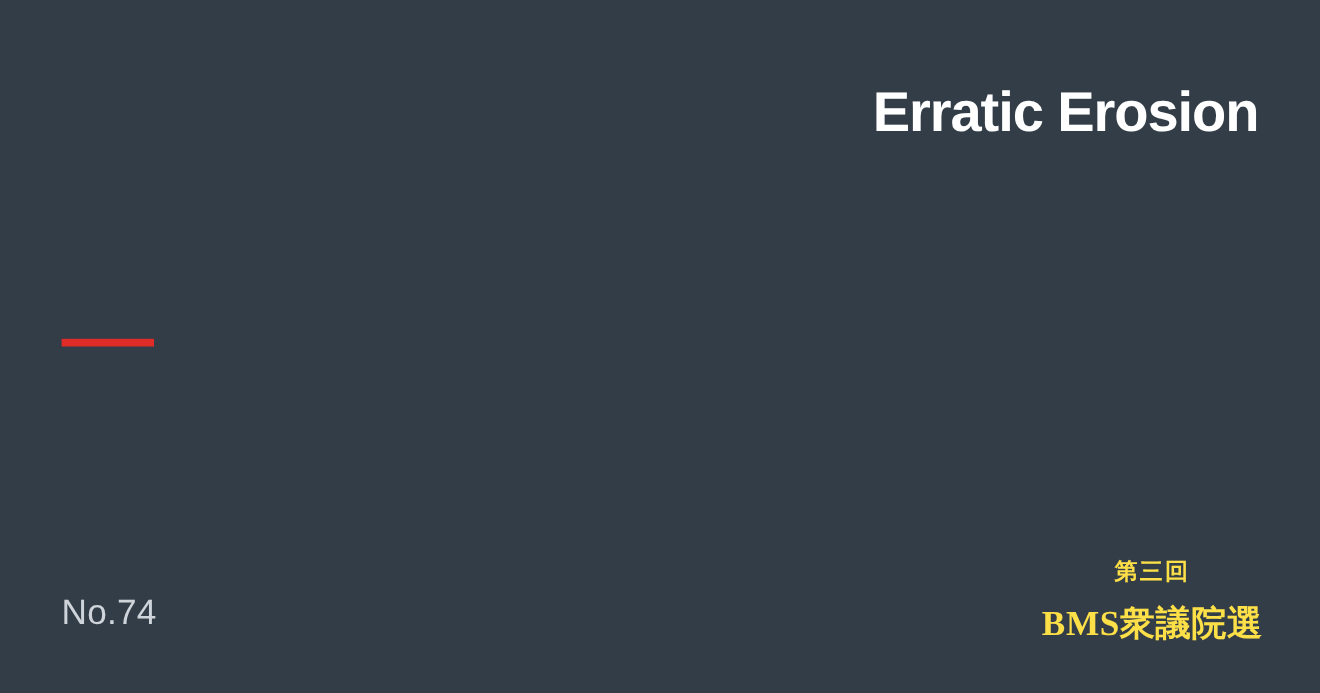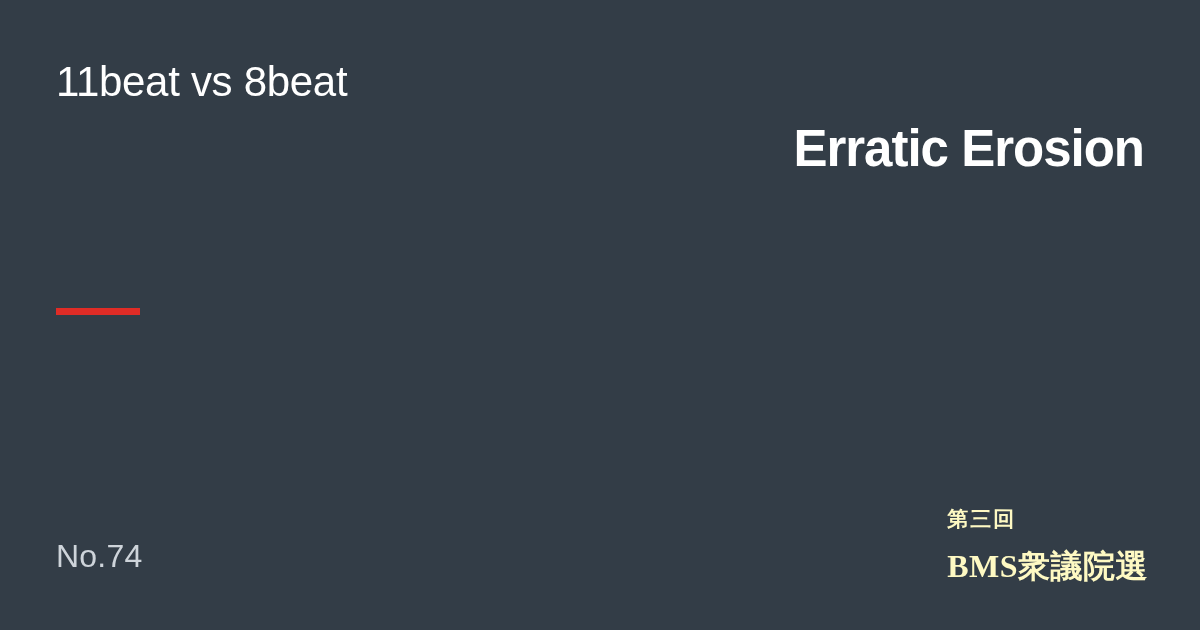--- a/index.html
+++ b/index.html
@@ -104,22 +104,23 @@
 
   .entry-number {
     font-size: 32px;
     line-height: 1.1;
     color: #ced4da;
     letter-spacing: 0.2px;
     padding-bottom: 8px;
   }
 
   .event-logo {
+    text-align: center;
     font-family: "Liberation Serif", "DejaVu Serif", serif;
-    color: #fef9c3;
+    color: #fde047;
     line-height: 1;
   }
 
   .event-logo .edition {
     font-size: 21px;
     letter-spacing: 2px;
     font-weight: 700;
     display: block;
     margin-bottom: 6px;
   }
@@ -131,21 +132,20 @@
     display: block;
     margin-top: 20px;
   }
 </style>
 </head>
 <body>
 
 <div class="card">
 
   <div class="header">
-    <div class="event-label">11beat vs 8beat</div>
     <div class="song-title">Erratic Erosion</div>
   </div>
 
   <div class="divider"></div>
 
 
   <div class="footer">
     <div class="entry-number">No.74</div>
     <div class="event-logo">
       <span class="edition">第三回</span>

